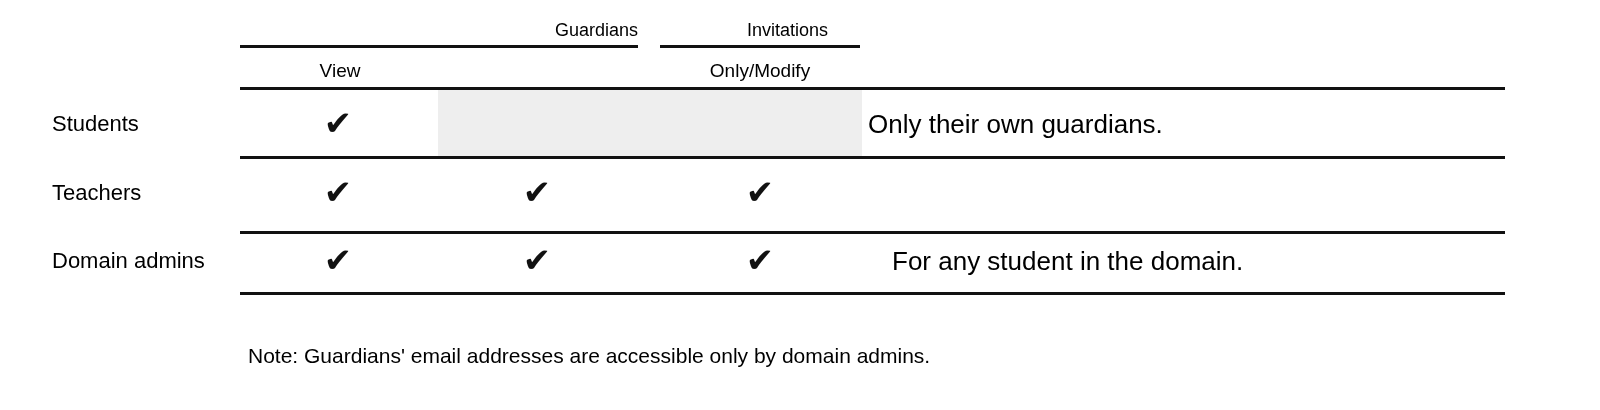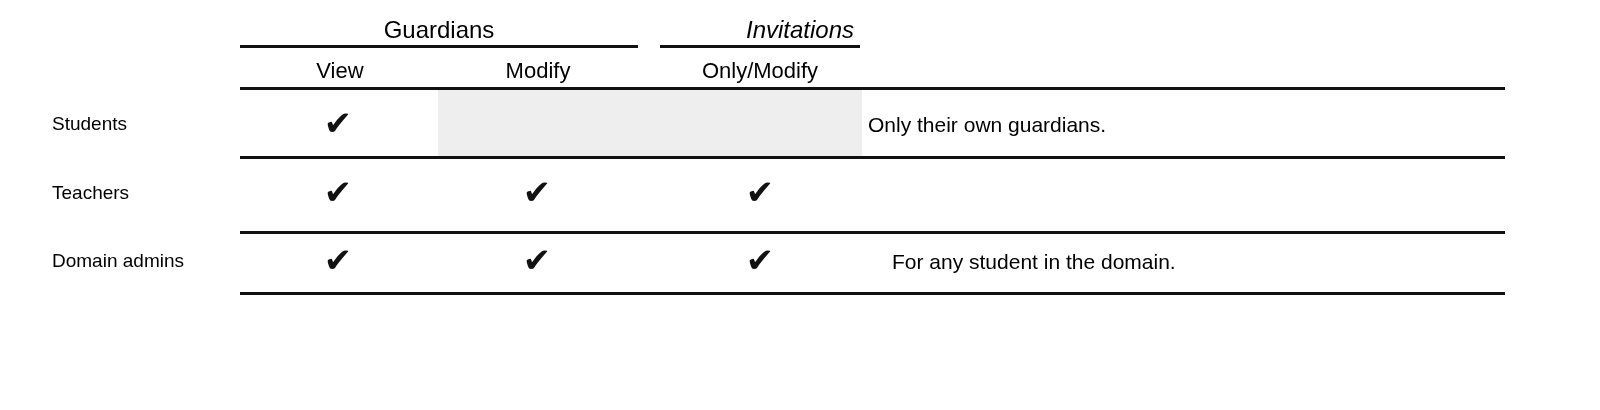--- a/index.html
+++ b/index.html
@@ -28,41 +28,41 @@
   }
 
   .greycell {
     position: absolute;
     background: #eeeeee;
   }
 
   
   .grp-head {
     position: absolute;
-    font-size: 24px;
+    font-size: 18px;
     line-height: 26px;
-    text-align: center;
+    text-align: right;
     white-space: nowrap;
   }
   .col-head {
     position: absolute;
-    font-size: 22px;
+    font-size: 19px;
     line-height: 26px;
     text-align: center;
     white-space: nowrap;
   }
   .row-label {
     position: absolute;
-    font-size: 19px;
+    font-size: 22px;
     line-height: 26px;
     white-space: nowrap;
   }
   .desc {
     position: absolute;
-    font-size: 21px;
+    font-size: 26px;
     line-height: 31px;
   }
   .note {
     position: absolute;
     font-size: 21px;
     line-height: 26px;
     white-space: nowrap;
   }
 
   .check {
@@ -76,28 +76,27 @@
     font-family: "DejaVu Sans", sans-serif;
   }
 </style>
 </head>
 <body>
 
 <div id="stage">
 
   <div class="grp-head" style="left:240px; top:17px; width:398px;">Guardians</div>
 
-  <div class="grp-head" style="left:700px; top:17px; width:200px;font-style:italic;">Invitations</div>
+  <div class="grp-head" style="left:628px; top:17px; width:200px;">Invitations</div>
 
   <div class="rule" style="left:240px; top:45px; width:398px;"></div>
   <div class="rule" style="left:660px; top:45px; width:200px;"></div>
 
   <div class="col-head" style="left:240px; top:58px; width:200px;">View</div>
 
-  <div class="col-head" style="left:438px; top:58px; width:200px;">Modify</div>
 
   <div class="col-head" style="left:660px; top:58px; width:200px;">Only/Modify</div>
 
   <div class="rule" style="left:240px; top:87px; width:1265px;"></div>
 
   <div class="greycell" style="left:438px; top:90px; width:424px; height:66px;"></div>
 
   <div class="row-label" style="left:52px; top:111px;">Students</div>
 
   <div class="check" style="left:308px; top:106px;">✔</div>
@@ -118,14 +117,15 @@
   <div class="row-label" style="left:52px; top:248px;">Domain admins</div>
 
   <div class="check" style="left:308px; top:243px;">✔</div>
   <div class="check" style="left:507px; top:243px;">✔</div>
   <div class="check" style="left:730px; top:243px;">✔</div>
 
   <div class="desc" style="left:868px; top:246px; width:640px;margin-left:24px;">For any student in the domain.</div>
 
   <div class="rule" style="left:240px; top:292px; width:1265px;"></div>
 
+  <div class="note" style="left:248px; top:343px;">Note: Guardians' email addresses are accessible only by domain admins.</div>
 
 </div>
 
 </body></html>

